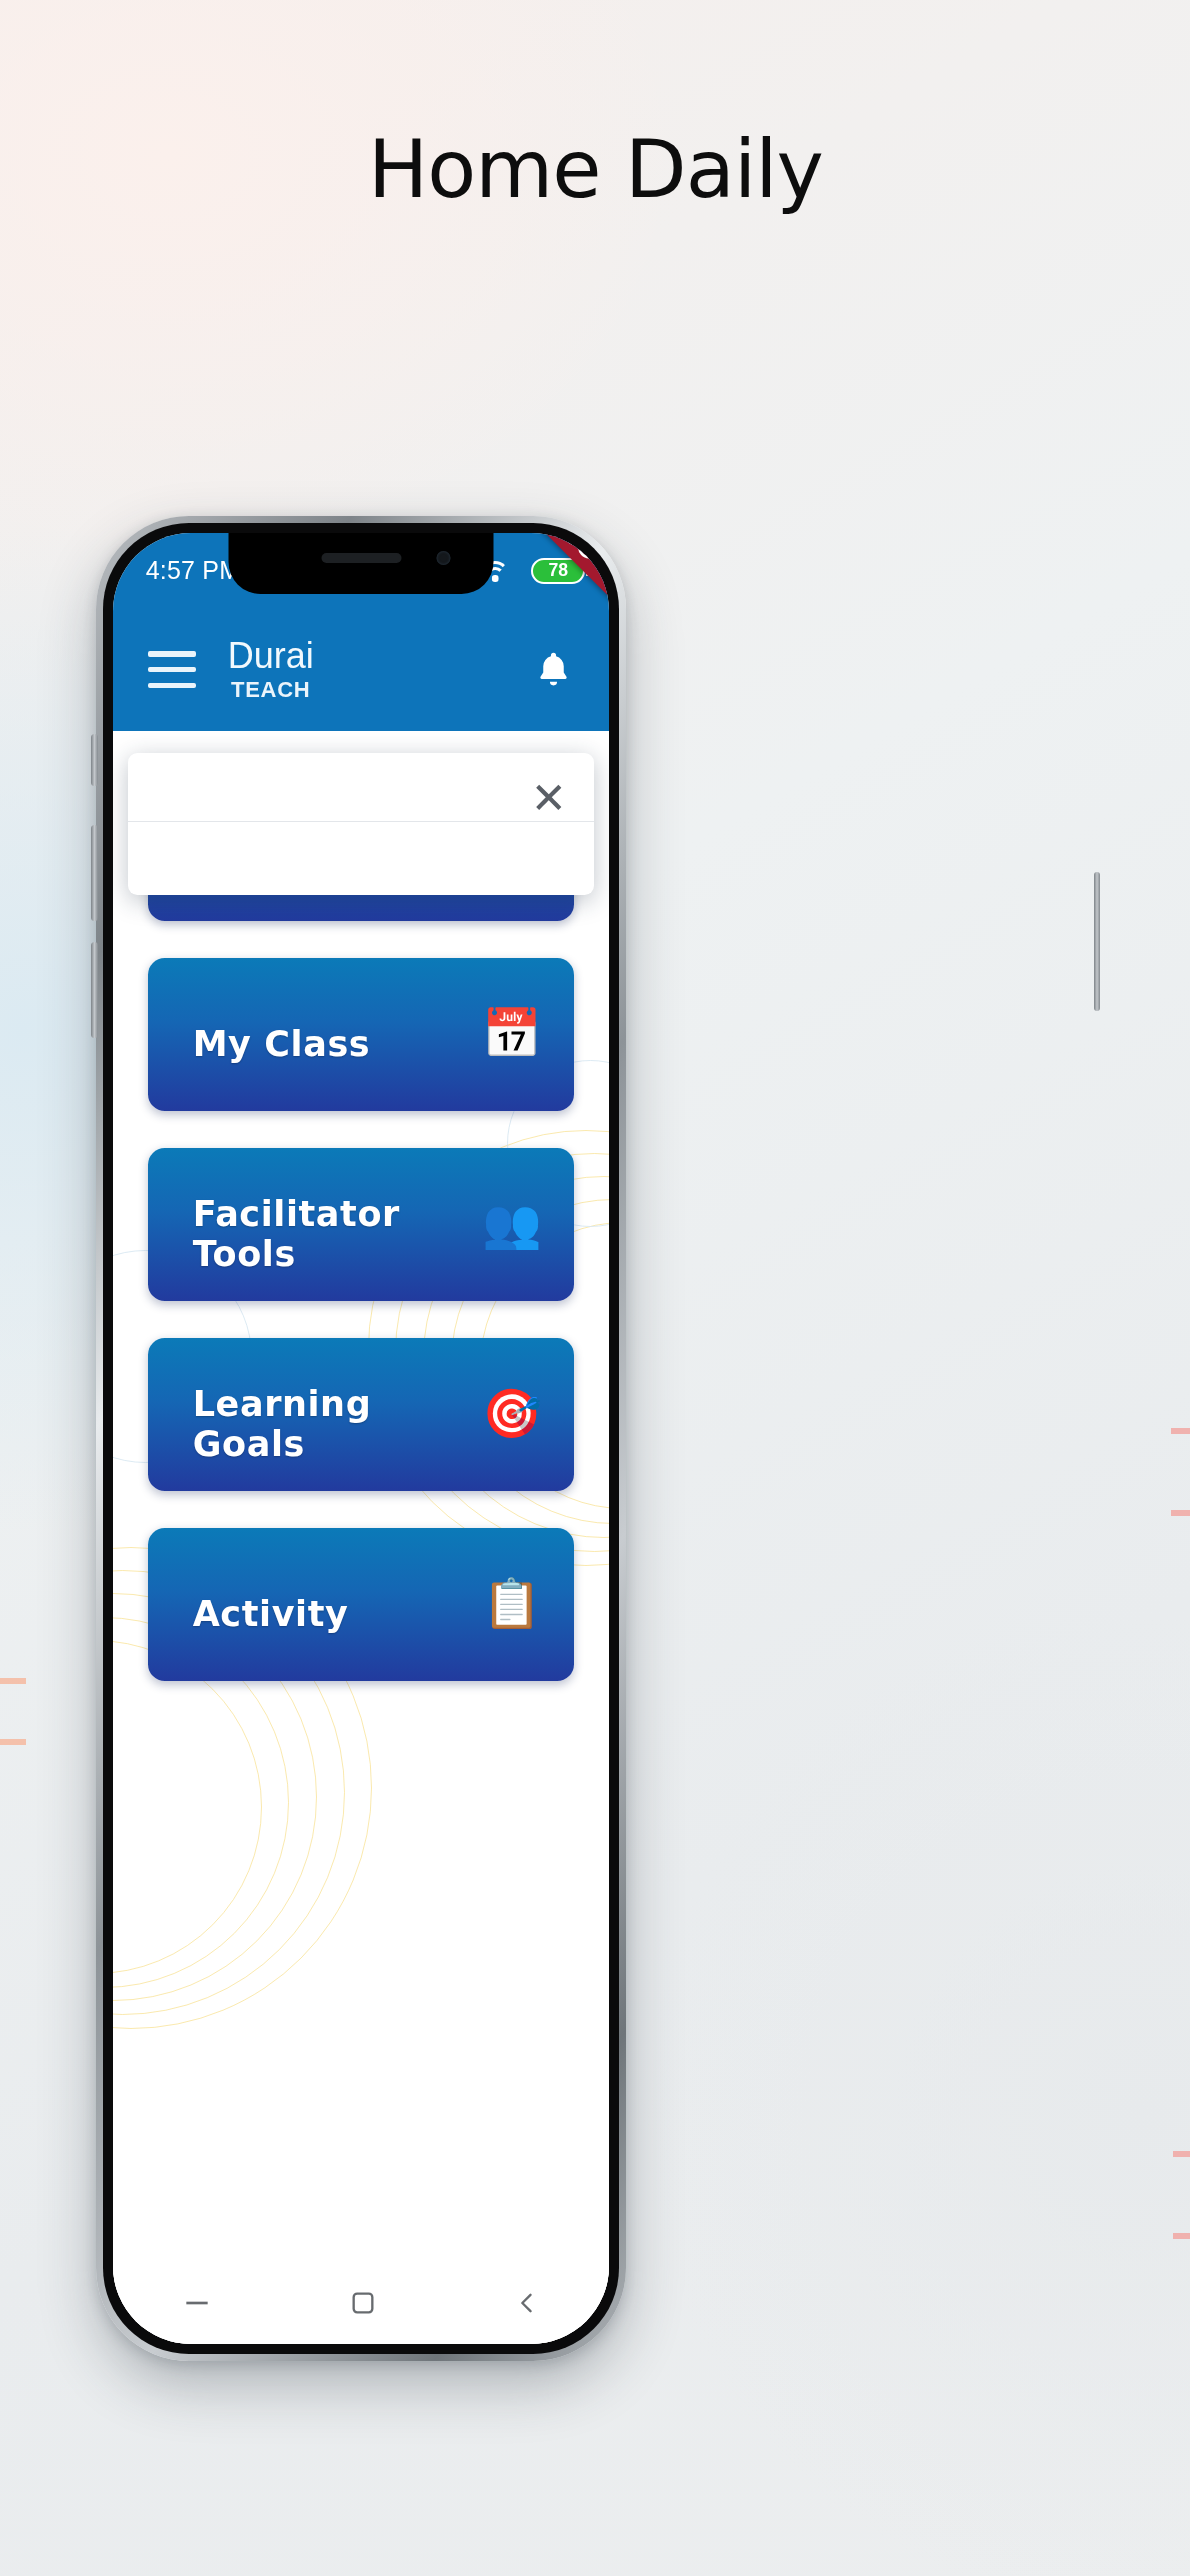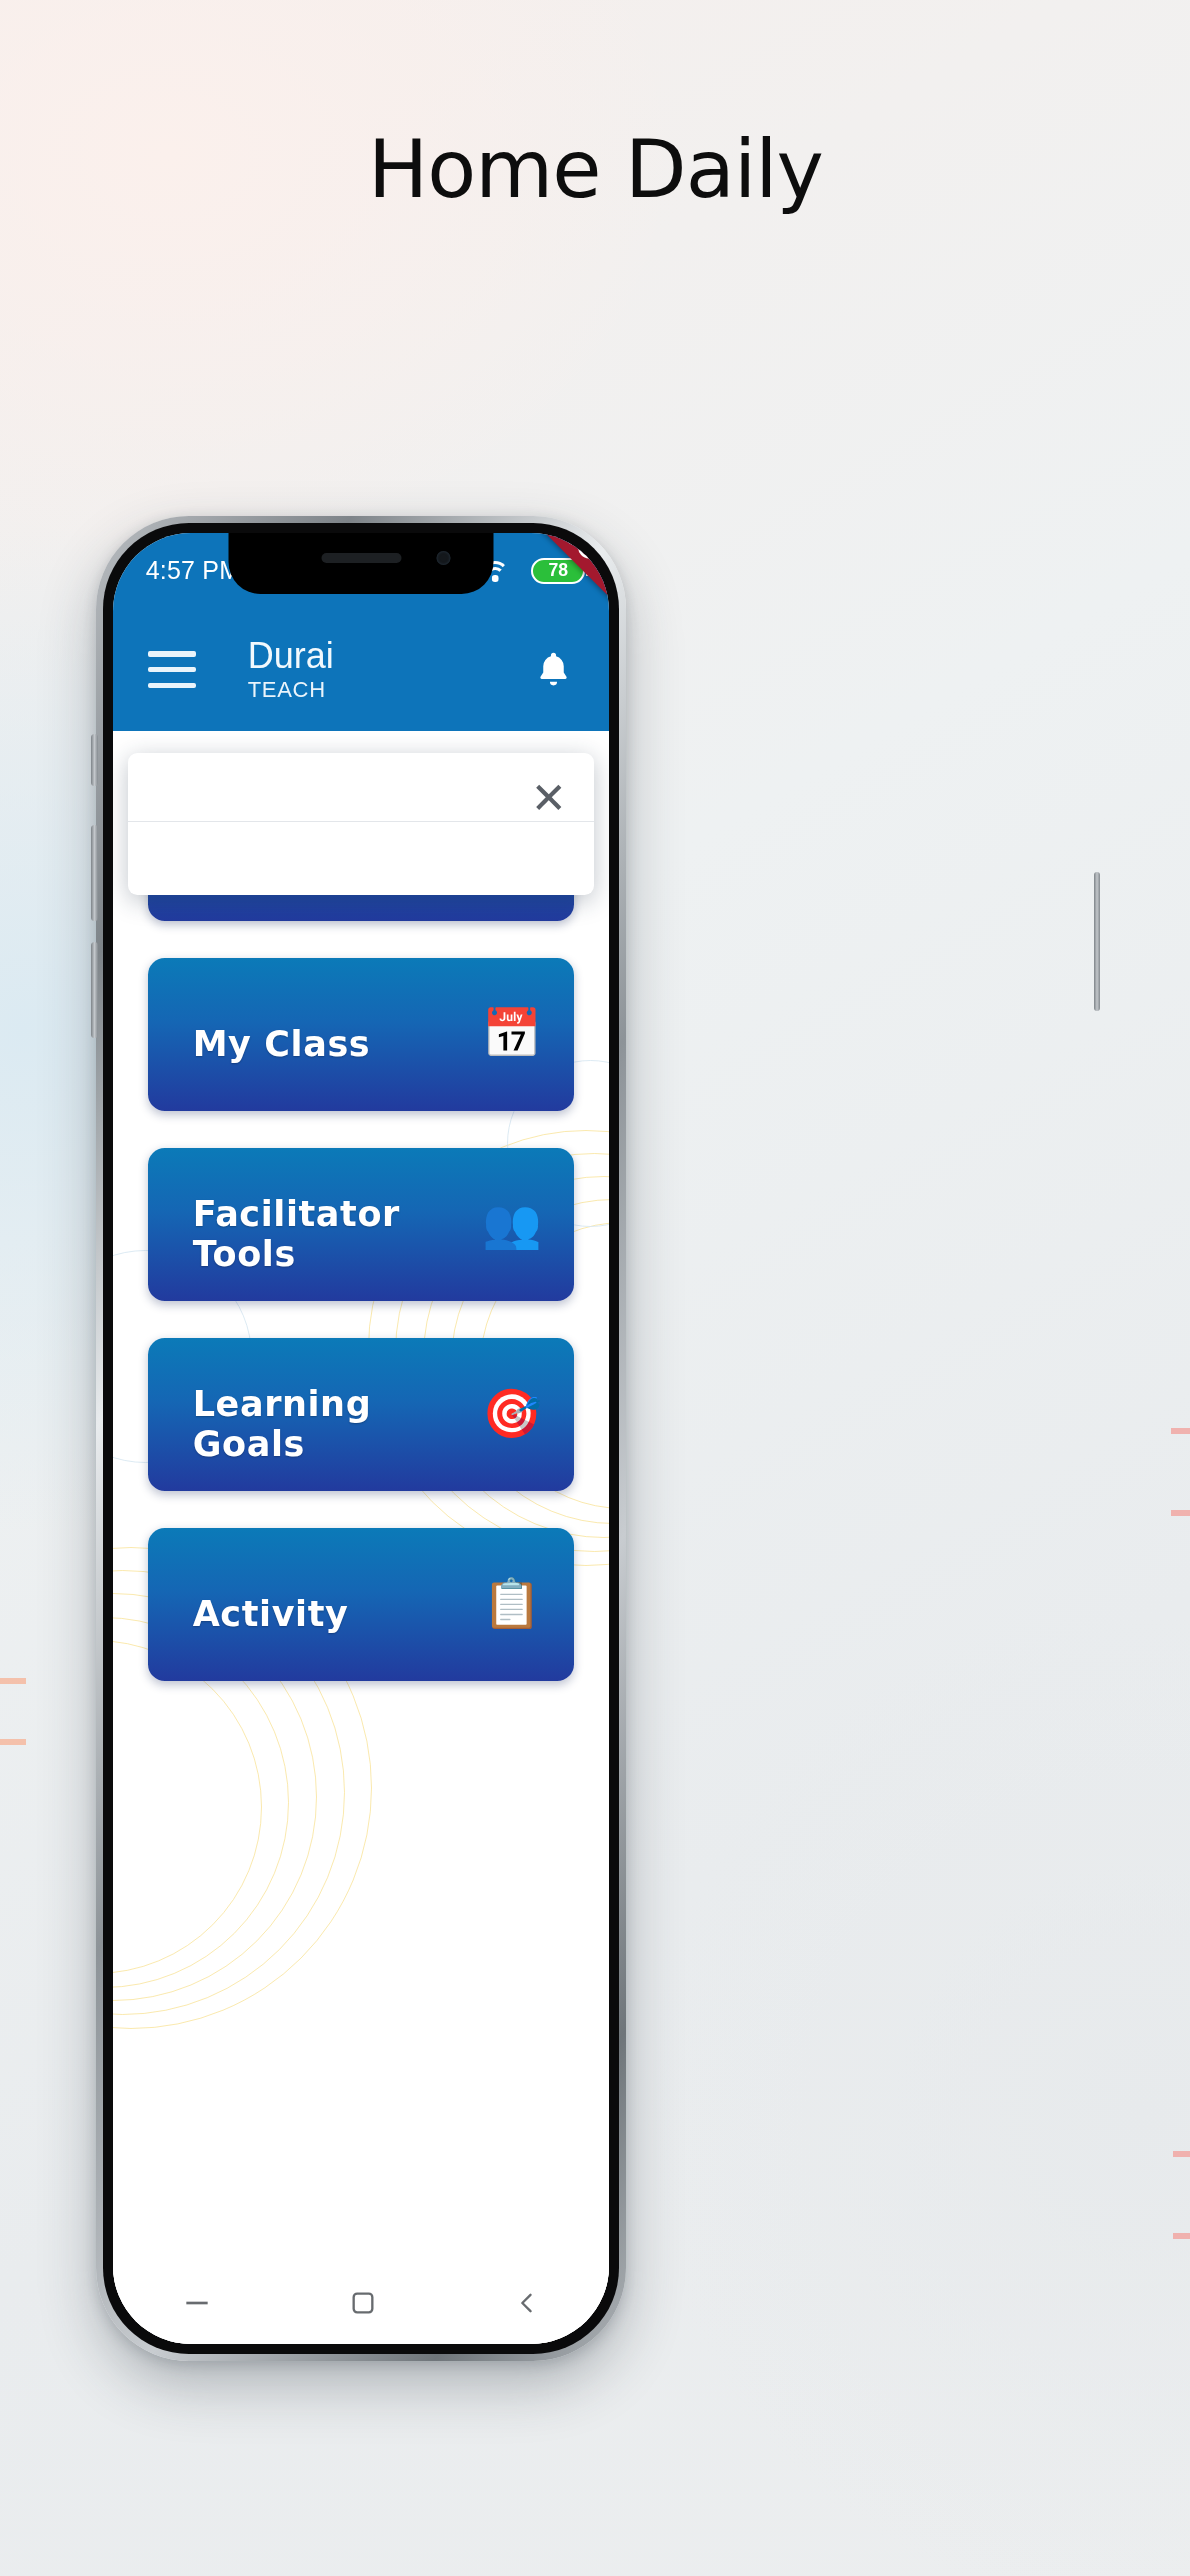--- a/index.html
+++ b/index.html
@@ -169,23 +169,23 @@
 
   
   #app-bar {
     display: flex; align-items: center;
     height: 122px;
     padding: 0 32px 0 35px;
     color: #fff;
   }
   #menu-button { width: 48px; height: 37px; display: flex; flex-direction: column; justify-content: space-between; cursor: pointer; }
   #menu-button i { display: block; height: 5.6px; background: #eaf4fb; border-radius: 1.9px; }
-  #app-titles { margin-left: 52px; display: flex; flex-direction: column; gap: 4.6px; }
+  #app-titles { margin-left: 32px; display: flex; flex-direction: column; gap: 4.6px; }
   #app-title { font-size: 36px; font-weight: 500; line-height: 1; color: #f2f9fd; }
-  #app-subtitle { font-size: 22px; font-weight: 400; letter-spacing: 0.7px; color: #eaf4fb; line-height: 1; }
+  #app-subtitle { font-size: 22px; font-weight: 700; letter-spacing: 0.7px; color: #eaf4fb; line-height: 1; text-align: center; }
   #bell-button { margin-left: auto; width: 48px; height: 52px; display: flex; align-items: center; justify-content: center; cursor: pointer; }
 
   
   #app-body {
     position: absolute;
     top: 198px; left: 0; right: 0; bottom: 0;
     background: #ffffff;
     overflow: hidden;
   }
   #bg-art { position: absolute; inset: 0; pointer-events: none; }

